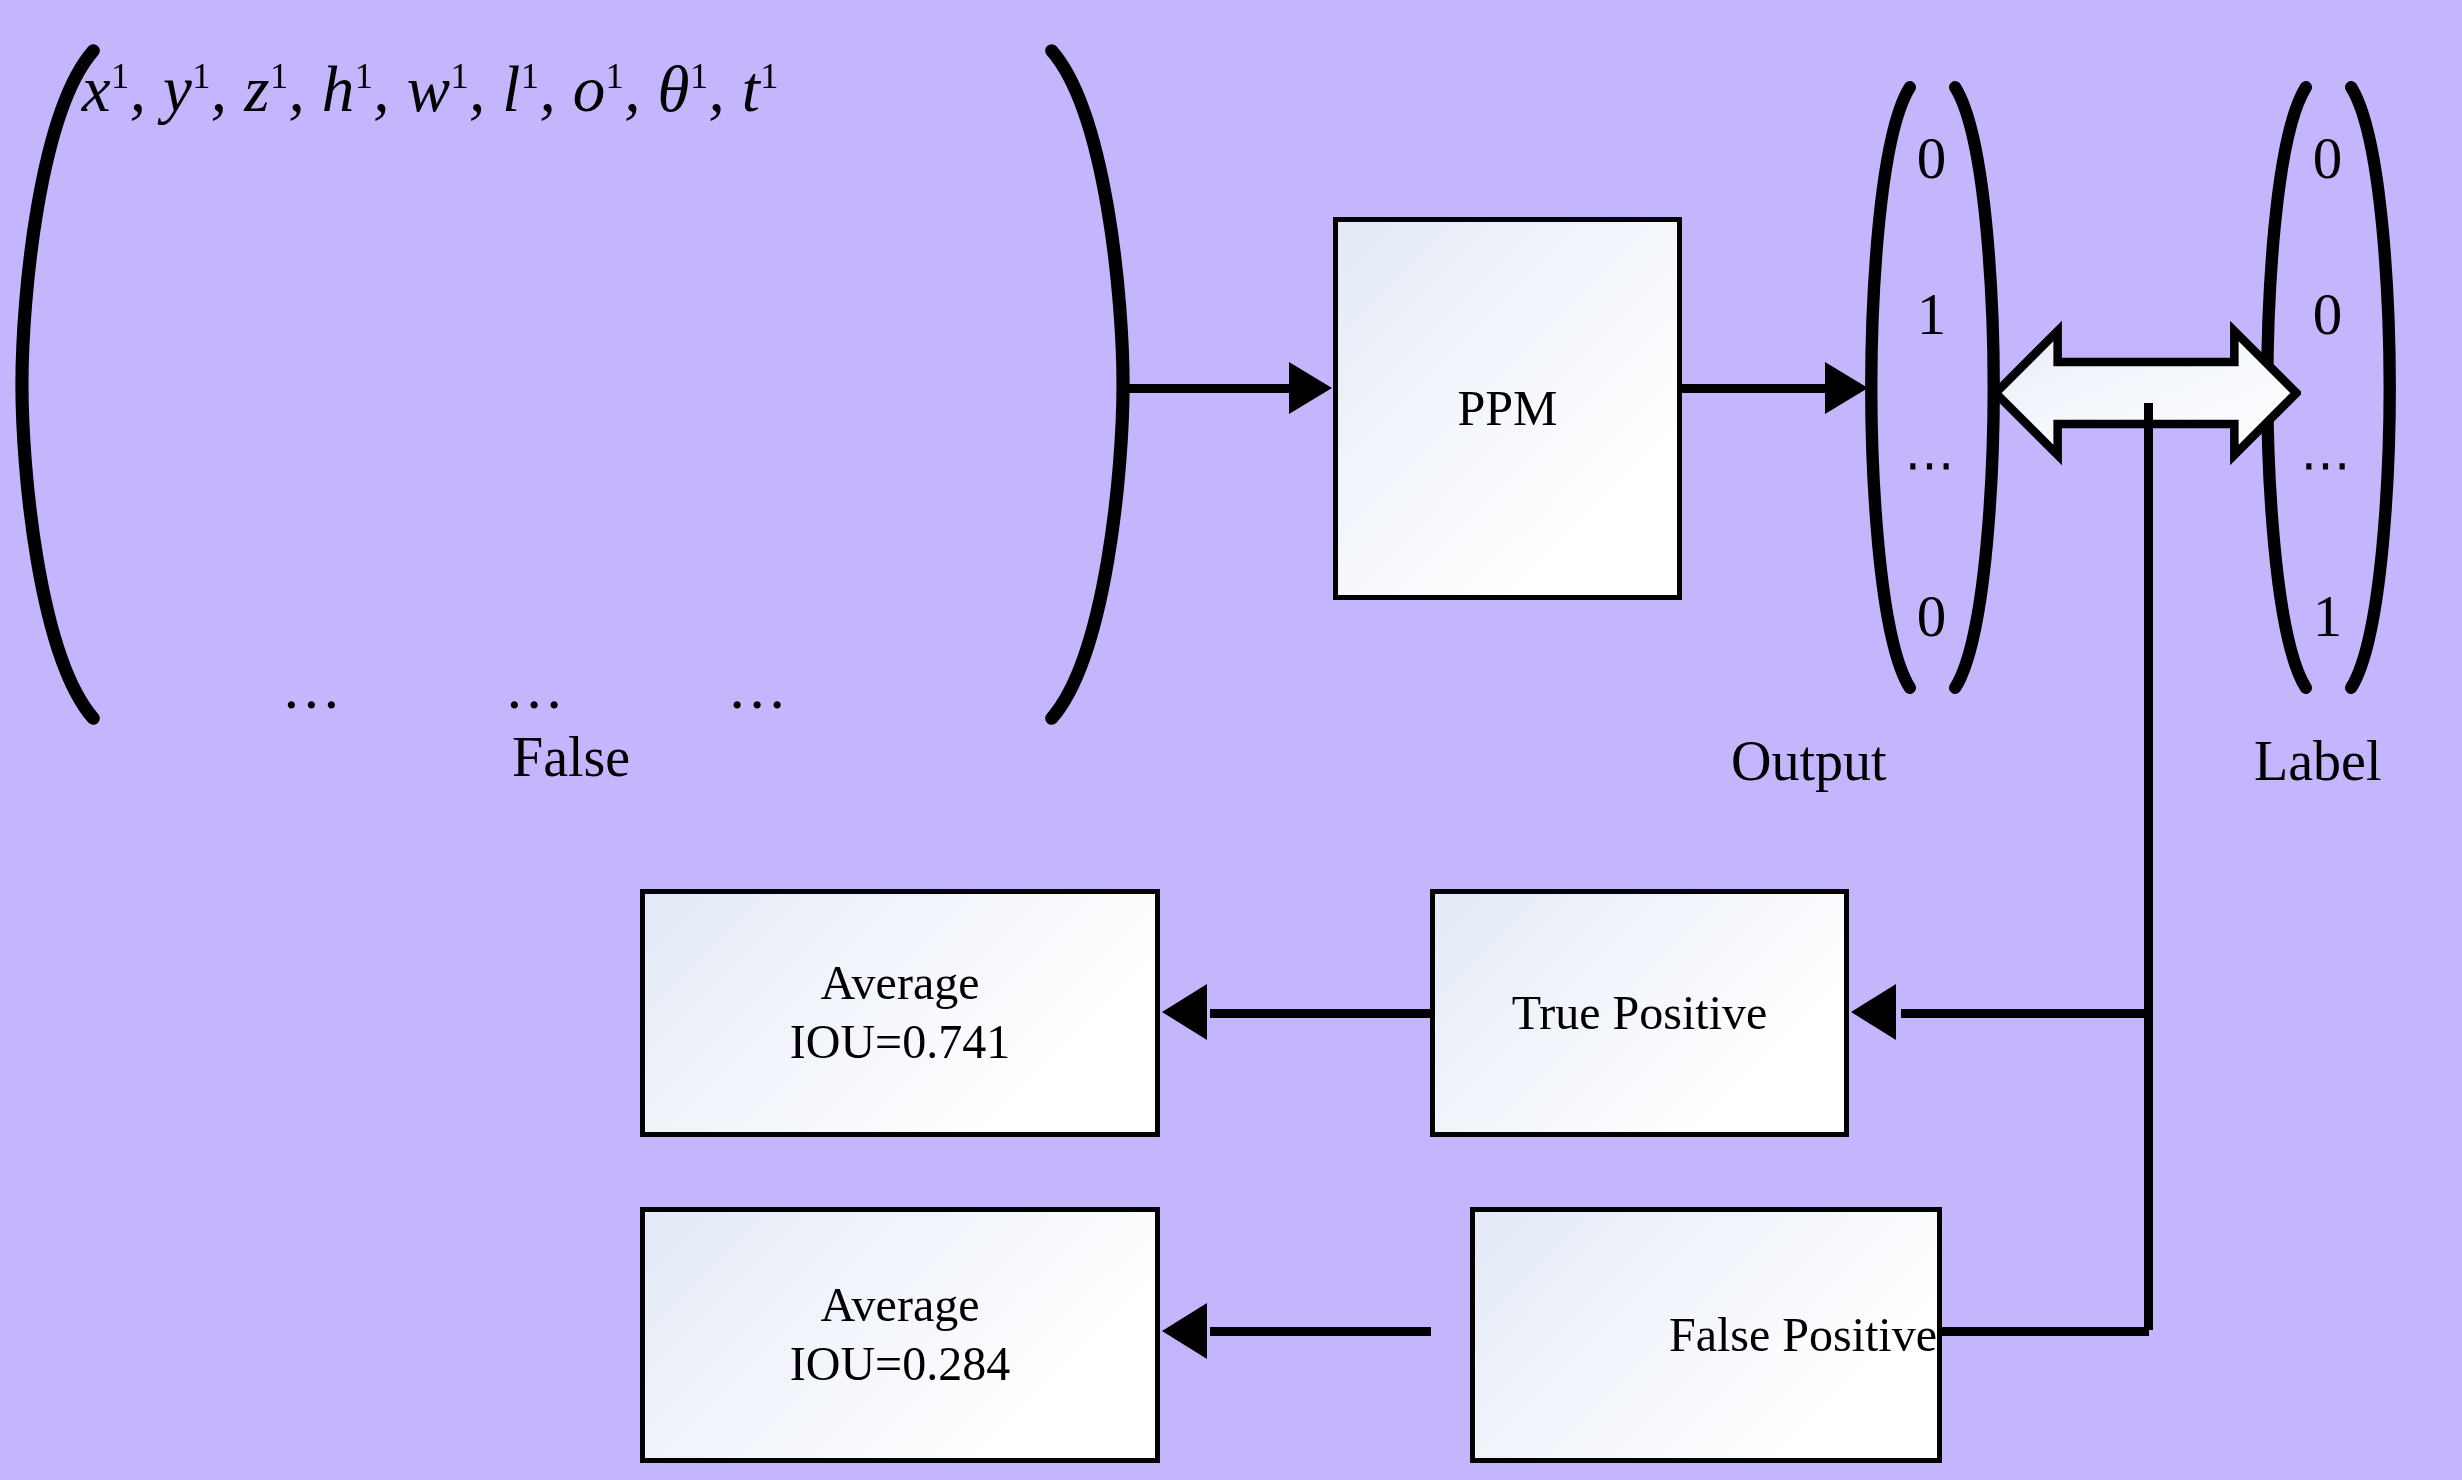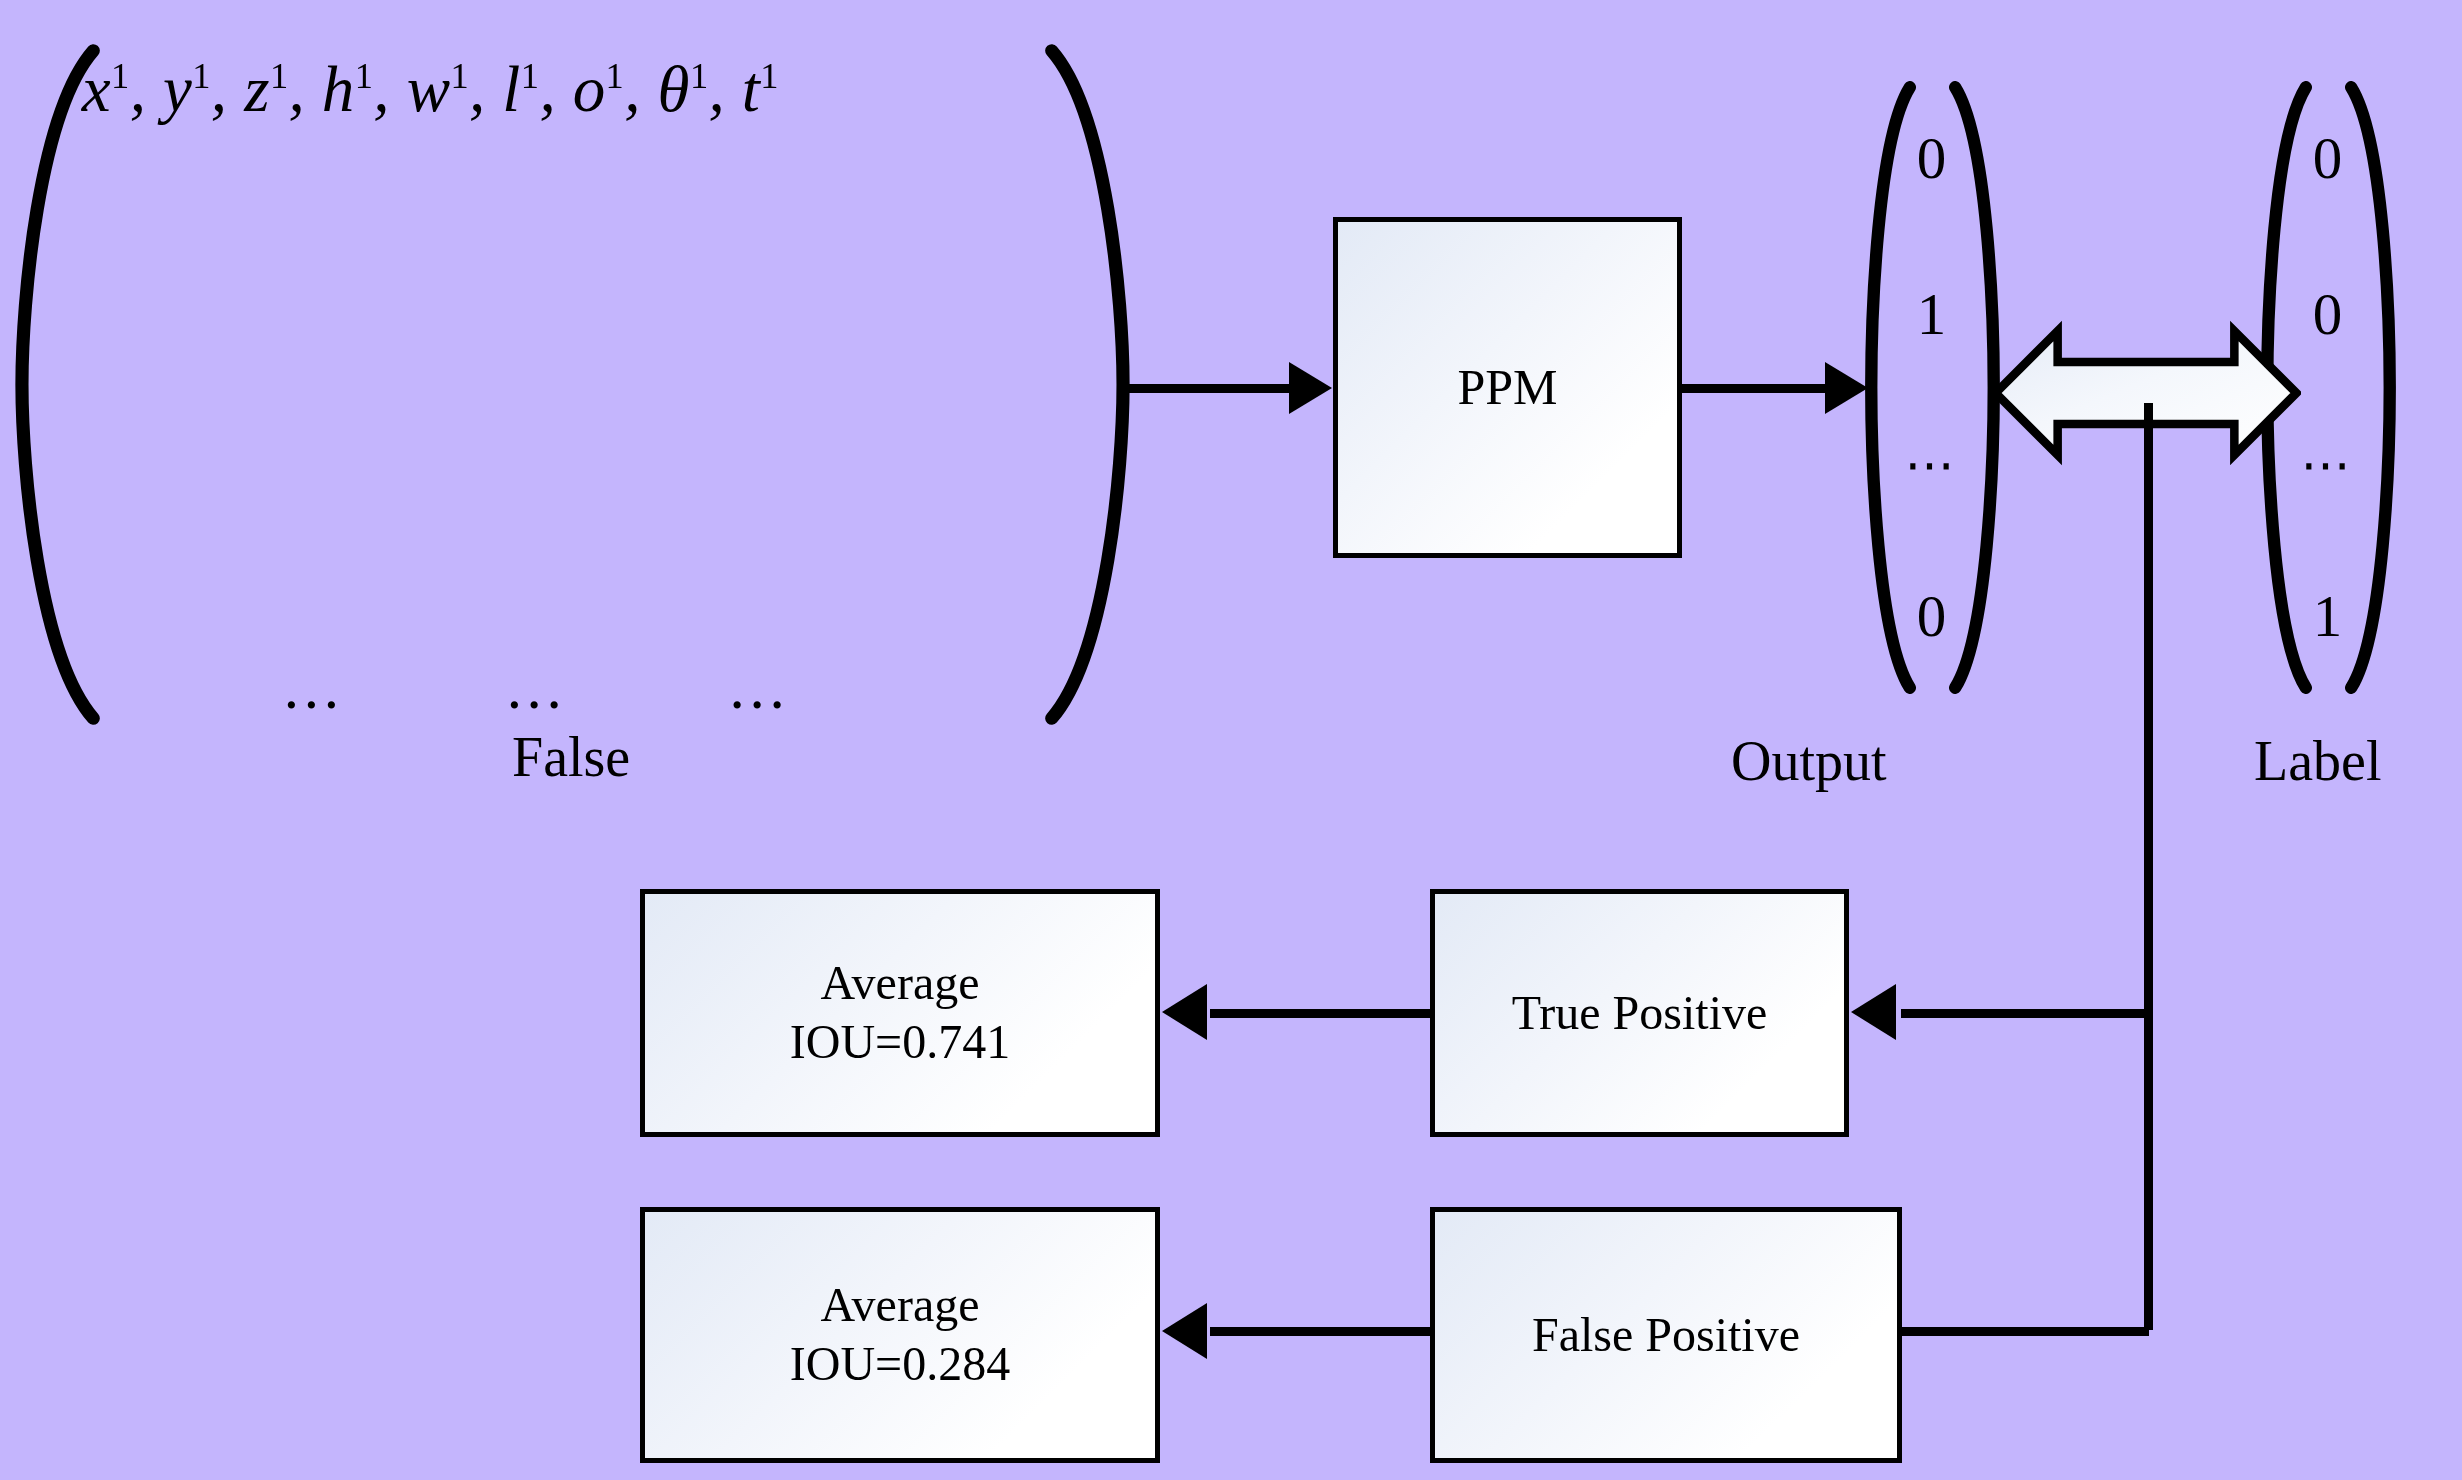--- a/index.html
+++ b/index.html
@@ -83,26 +83,26 @@
     display: flex;
     flex-direction: column;
     align-items: center;
     justify-content: center;
     text-align: center;
     font-size: 48px;
     line-height: 1.22;
   }
   #ppm-box {
     left: 1333px; top: 217px;
-    width: 349px; height: 341px;
+    width: 349px; height: 383px;
   }
   #ppm-box .proc-label { font-size: 50px; }
 
   #true-positive-box  { left: 1430px; top: 889px; width: 419px; height: 248px; }
-  #false-positive-box { left: 1430px; top: 1207px; width: 472px; height: 256px; }
+  #false-positive-box { left: 1470px; top: 1207px; width: 472px; height: 256px; align-items: flex-end; }
   #avg-iou-tp-box     { left:  640px; top: 889px; width: 520px; height: 248px; }
   #avg-iou-fp-box     { left:  640px; top: 1207px; width: 520px; height: 256px; }
 
   
   .h-line {
     position: absolute;
     height: 8.5px;
     background: #000000;
   }
   .v-line {

